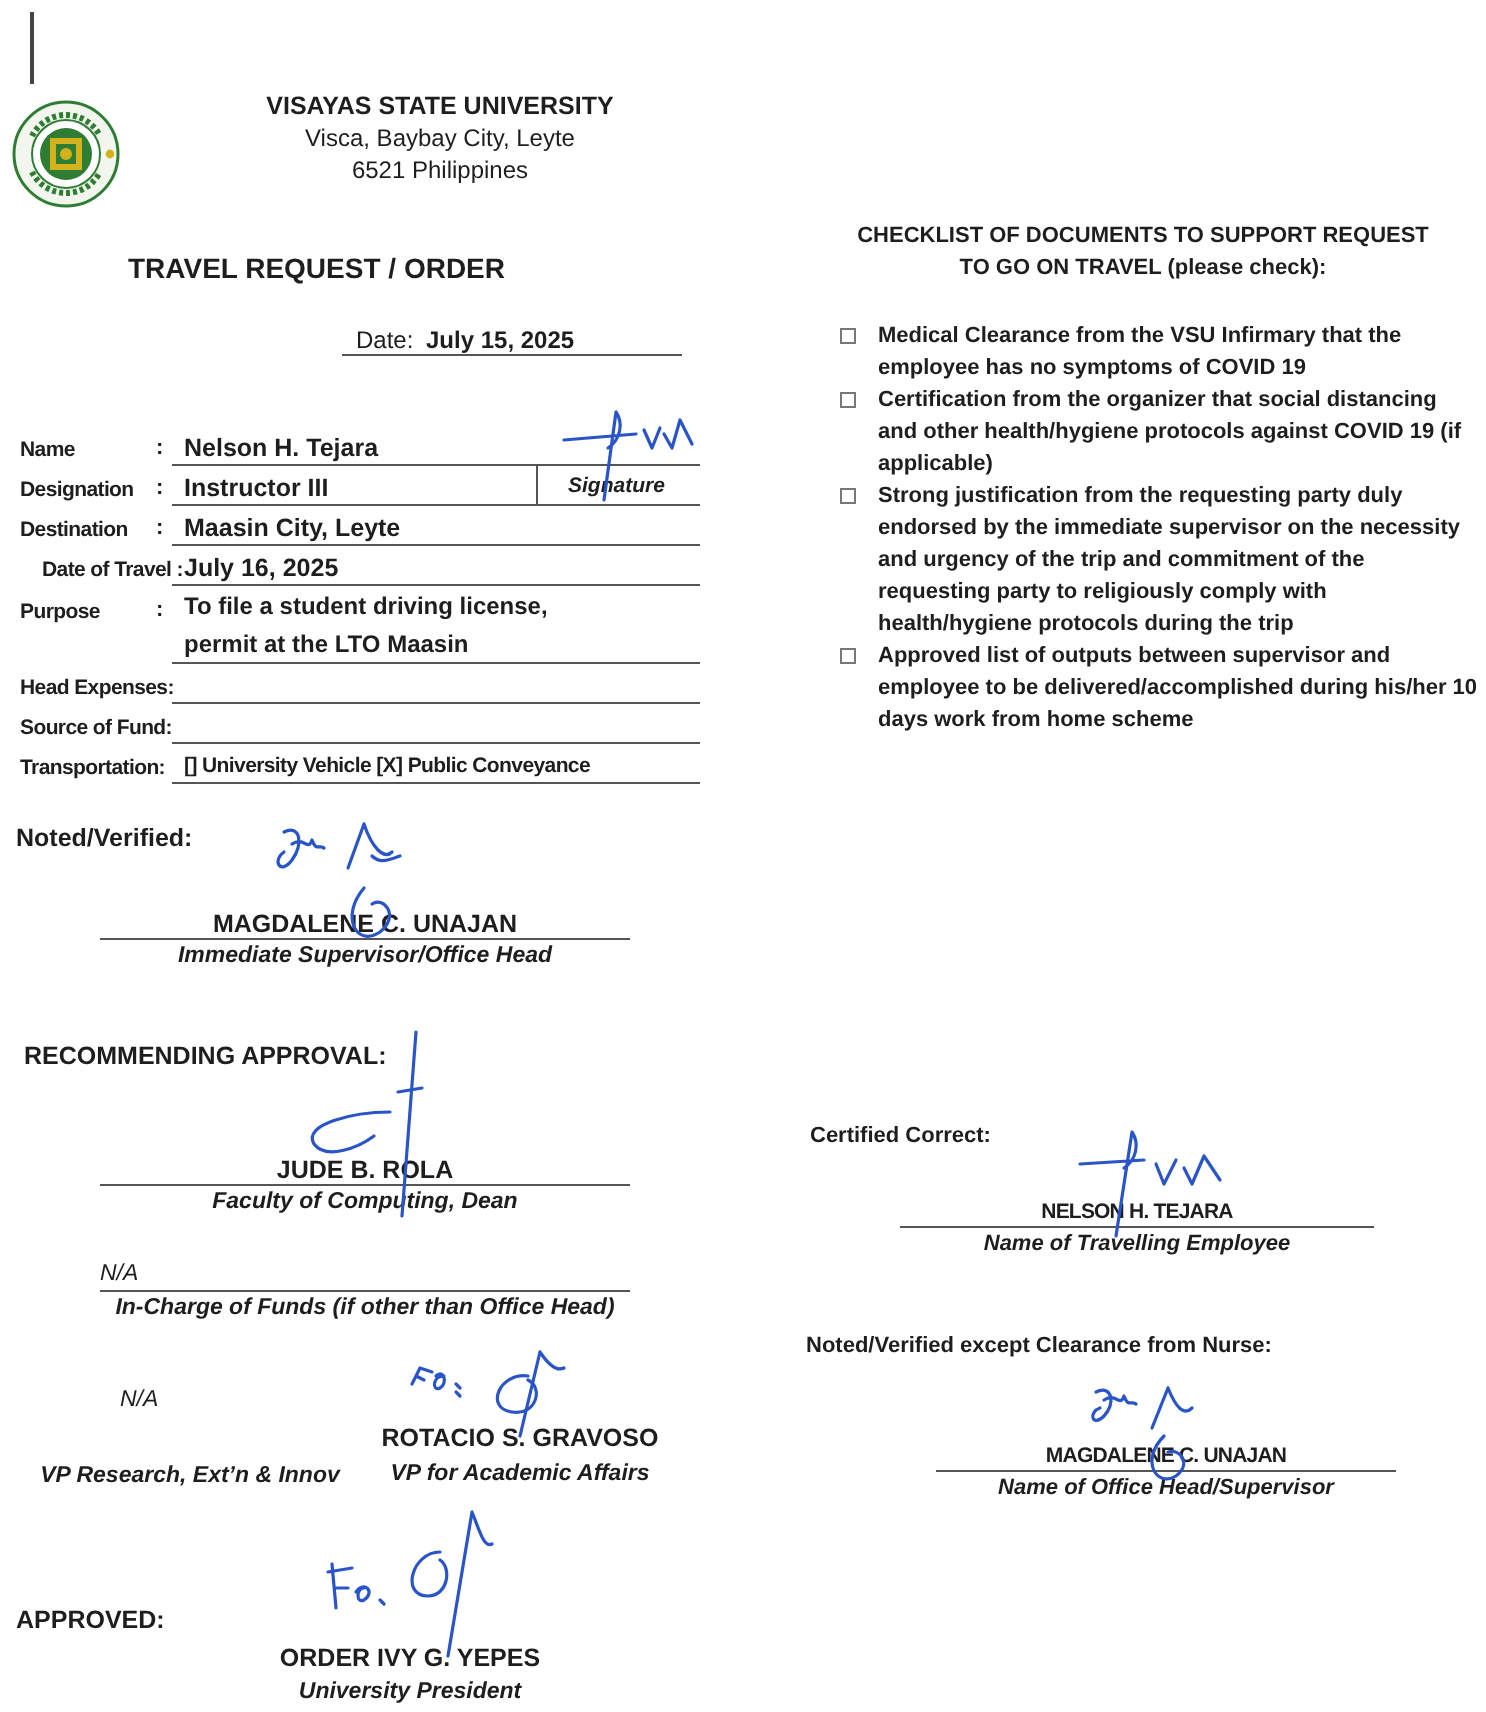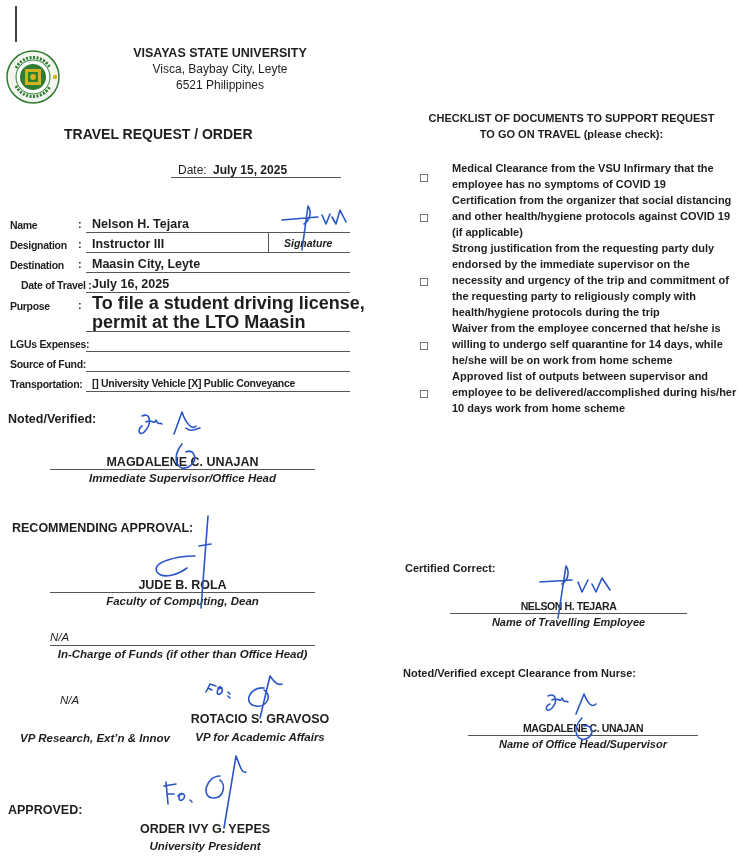--- a/index.html
+++ b/index.html
@@ -19,35 +19,35 @@
   #univ-addr1 { left: 120px; top: 62px; width: 200px; font-size: 12px; }
   #univ-addr2 { left: 120px; top: 78px; width: 200px; font-size: 12px; }
   #form-title { left: 64px; top: 126px; font-size: 14px; }
   #date-label { left: 178px; top: 163px; font-size: 12px; }
   #date-value { left: 213px; top: 163px; font-size: 12px; }
 
   
   .flabel { position: absolute; left: 10px; font-size: 10.5px; font-weight: bold; letter-spacing: -0.3px; }
   .fcolon { position: absolute; left: 78px; font-size: 11px; font-weight: bold; }
   .fval { position: absolute; left: 92px; font-size: 12.5px; font-weight: bold; }
-  .fval.big { font-size: 18px; line-height: 19px; }
+  .fval.big { font-size: 12px; line-height: 19px; }
   #sig-label { left: 284px; top: 237px; font-size: 10.5px; }
   #transport { left: 92px; top: 377px; font-size: 10.5px; font-weight: bold; letter-spacing: -0.3px; }
 
   
   .sec-head { position: absolute; font-size: 12.5px; font-weight: bold; }
   .pname { position: absolute; font-size: 12.5px; font-weight: bold; text-align: center; }
   .prole { position: absolute; font-size: 11.5px; font-weight: bold; font-style: italic; text-align: center; }
   .na { position: absolute; font-size: 11.5px; font-style: italic; text-align: left; }
 
   
   #cl-title1 { left: 400px; top: 112px; width: 343px; font-size: 11px; }
   #cl-title2 { left: 400px; top: 128px; width: 343px; font-size: 11px; }
   #checklist { position: absolute; left: 420px; top: 160px; width: 320px; list-style: none; }
-  #checklist li { display: flex; align-items: center; font-size: 11px; font-weight: bold; line-height: 16px; gap: 13px; }
+  #checklist li { display: flex; align-items: flex-start; font-size: 11px; font-weight: bold; line-height: 16px; }
   .cbox { flex: 0 0 8px; width: 8px; height: 8px; border: 1px solid #777; margin-top: 4px; margin-right: 11px; background: #fff; cursor: pointer; }
   .cl-text { flex: 1; }
 </style>
 </head>
 <body>
 
 <div class="abs" style="left:15px;top:6px;width:2px;height:36px;background:#444;"></div>
 
 <div id="logo" class="abs">
   <svg width="54" height="54" viewBox="0 0 54 54">
@@ -91,21 +91,21 @@
 <div class="flabel" style="top:279px;padding-left:11px;">Date of Travel :</div>
 <div class="fval" style="top:277px;">July 16, 2025</div>
 <div class="rule" style="left:86px;top:292px;width:264px;"></div>
 
 <div class="flabel" style="top:300px;">Purpose</div>
 <div class="fcolon" style="top:299px;">:</div>
 <div class="fval big" style="top:294px;">To file a student driving license,</div>
 <div class="fval big" style="top:313px;">permit at the LTO Maasin</div>
 <div class="rule" style="left:86px;top:331px;width:264px;"></div>
 
-<div class="flabel" style="top:338px;">LGUs Expenses:</div>
+<div class="flabel" style="top:338px;">Head Expenses:</div>
 <div class="abs" style="left:86px;top:336px;width:264px;height:14px;"></div>
 <div class="rule" style="left:86px;top:351px;width:264px;"></div>
 
 <div class="flabel" style="top:358px;">Source of Fund:</div>
 <div class="abs" style="left:86px;top:356px;width:264px;height:14px;"></div>
 <div class="rule" style="left:86px;top:371px;width:264px;"></div>
 
 <div class="flabel" style="top:378px;">Transportation:</div>
 <div id="transport" class="abs">[]  University Vehicle     [X]  Public Conveyance</div>
 <div class="rule" style="left:86px;top:391px;width:264px;"></div>
@@ -166,24 +166,20 @@
   <li>
       <span class="cbox"></span>
       <span class="cl-text">Certification from the organizer that social distancing and other health/hygiene protocols against COVID 19 (if applicable)</span>
     </li>
   <li>
       <span class="cbox"></span>
       <span class="cl-text">Strong justification from the requesting party duly endorsed by the immediate supervisor on the necessity and urgency of the trip and commitment of the requesting party to religiously comply with health/hygiene protocols during the trip</span>
     </li>
   <li>
       <span class="cbox"></span>
-      <span class="cl-text">Waiver from the employee concerned that he/she is willing to undergo self quarantine for 14 days, while he/she will be on work from home scheme</span>
-    </li>
-  <li>
-      <span class="cbox"></span>
       <span class="cl-text">Approved list of outputs between supervisor and employee to be delivered/accomplished during his/her 10 days work from home scheme</span>
     </li>
 </ul>
 
 <div class="abs b" style="left:405px;top:562px;font-size:11px;">Certified Correct:</div>
 <div class="abs b c" style="left:450px;top:600px;width:237px;font-size:10.5px;letter-spacing:-0.4px;">NELSON H. TEJARA</div>
 <div class="rule" style="left:450px;top:613px;width:237px;"></div>
 <div class="abs b i c" style="left:450px;top:616px;width:237px;font-size:11px;">Name of Travelling Employee</div>
 <svg class="sig" style="left:536px;top:562px;" width="100" height="60">
   <path d="M4 20 L36 18 M30 4 L22 56 M30 4 C34 10 32 18 26 22"></path>

